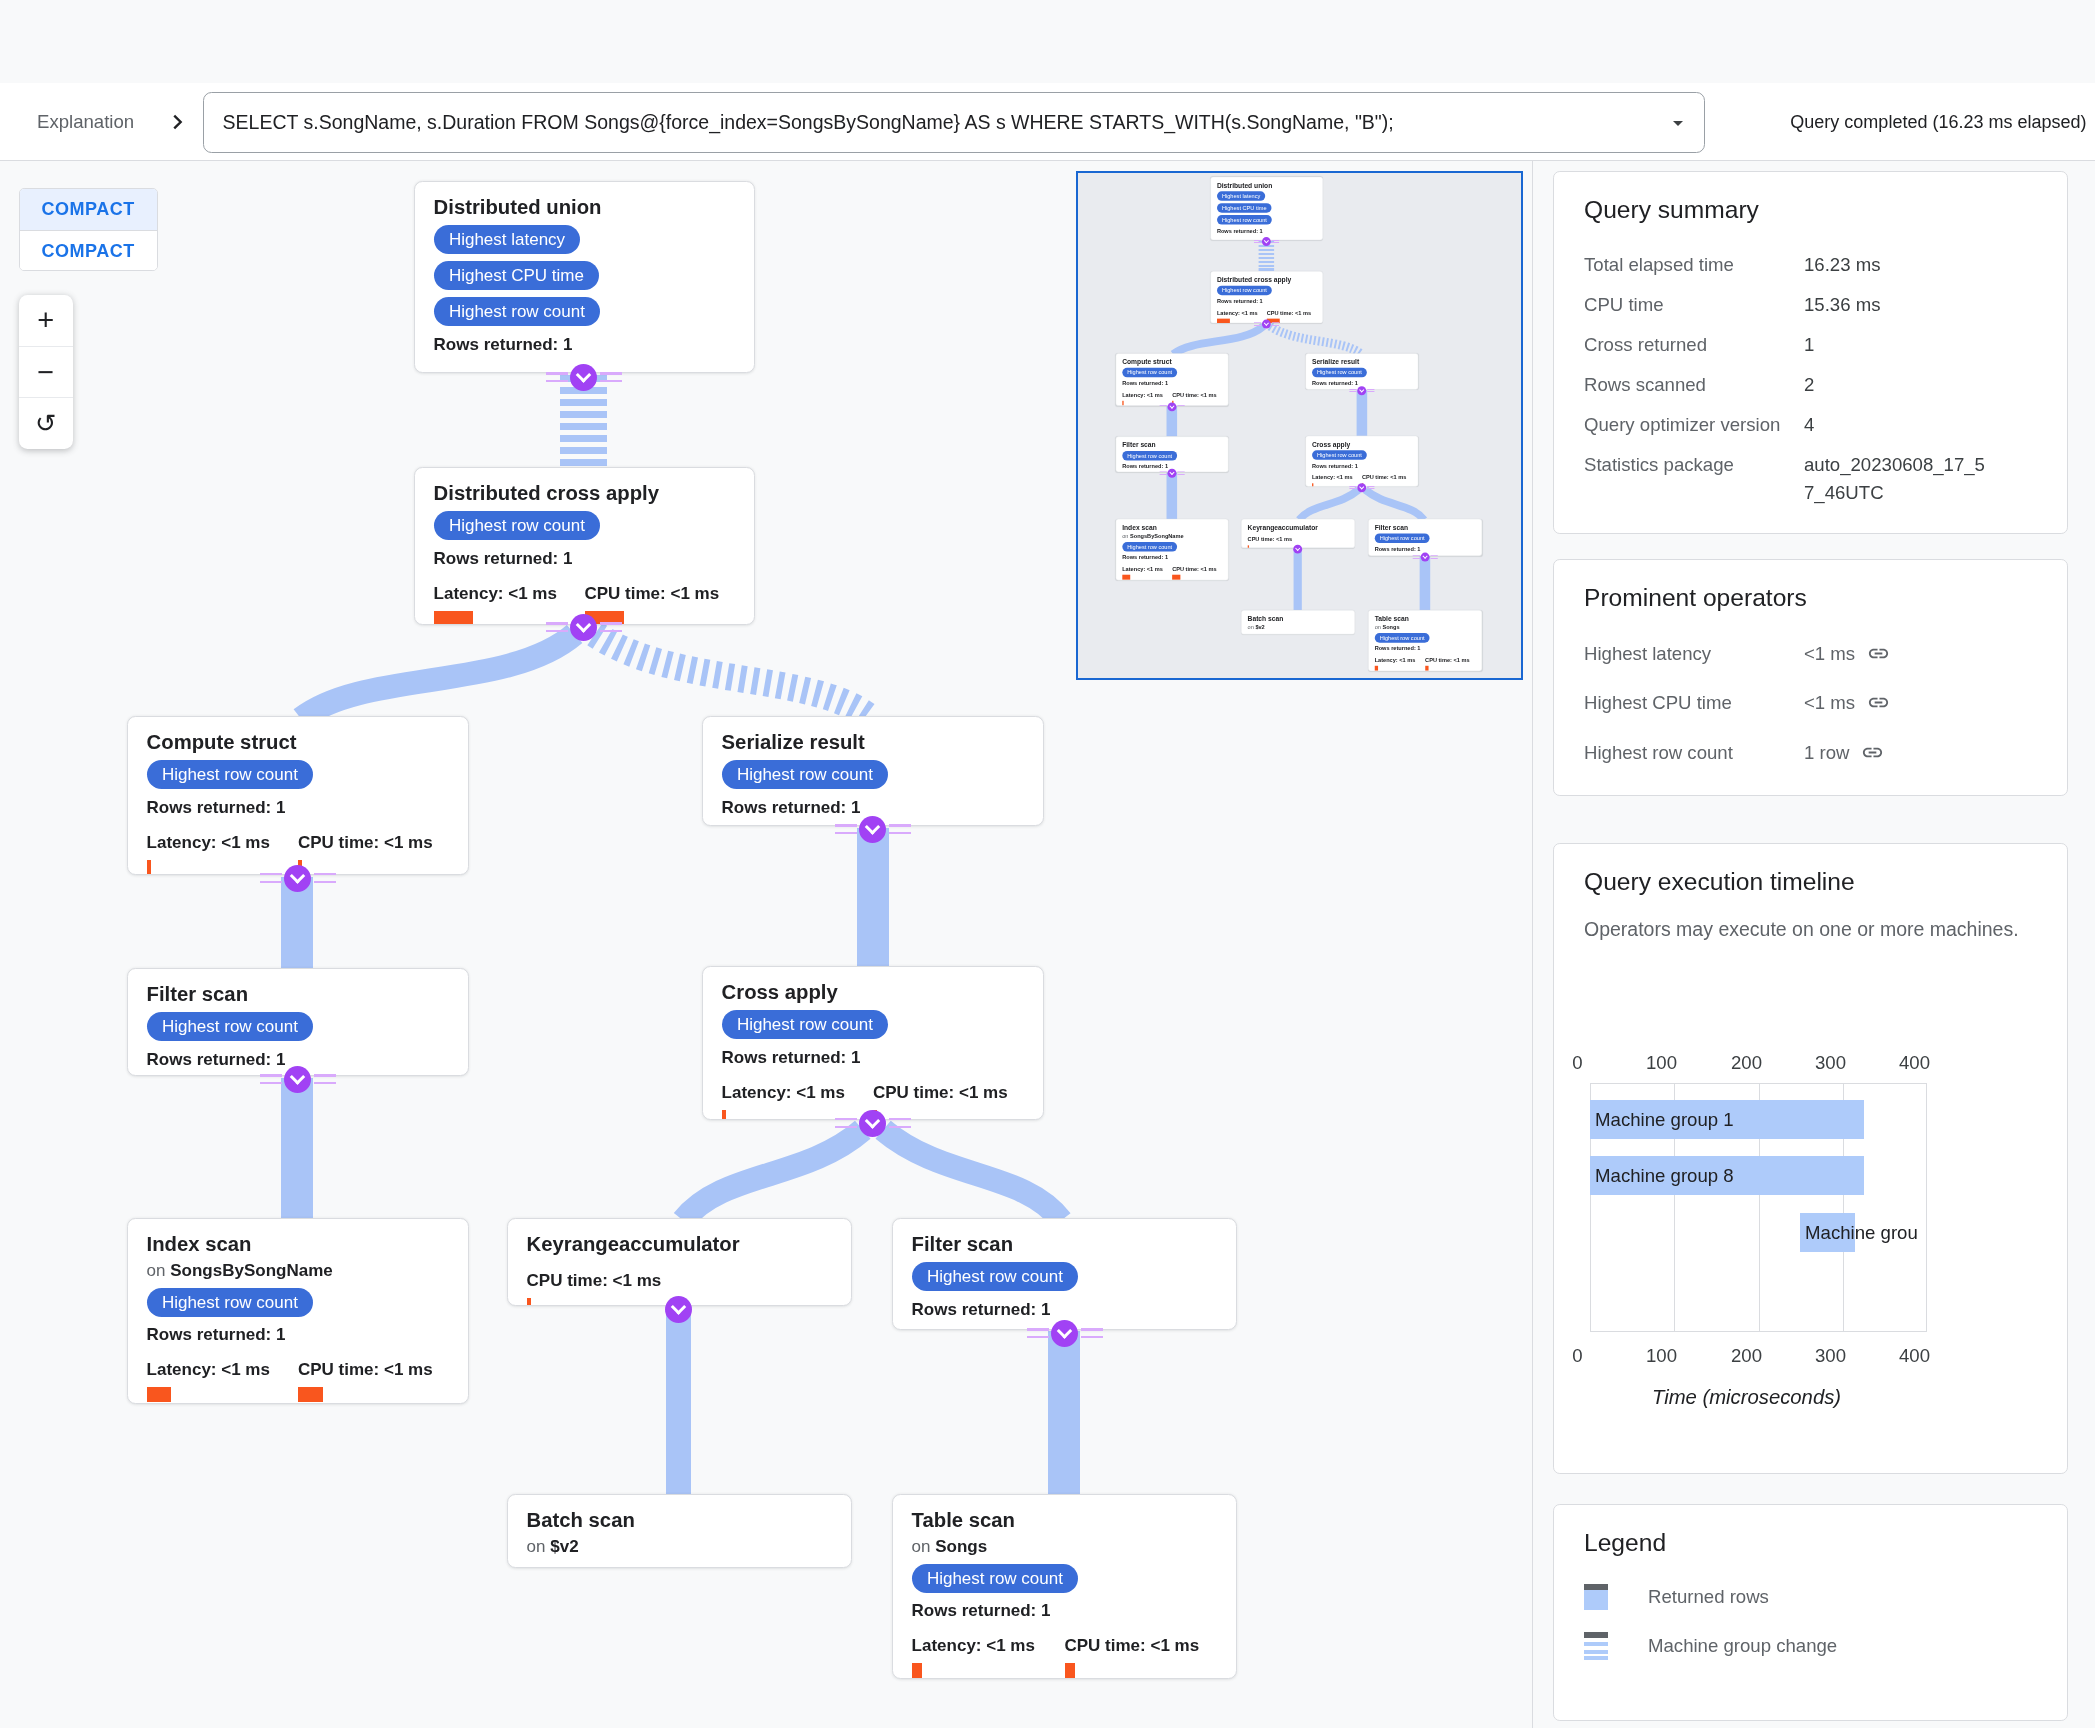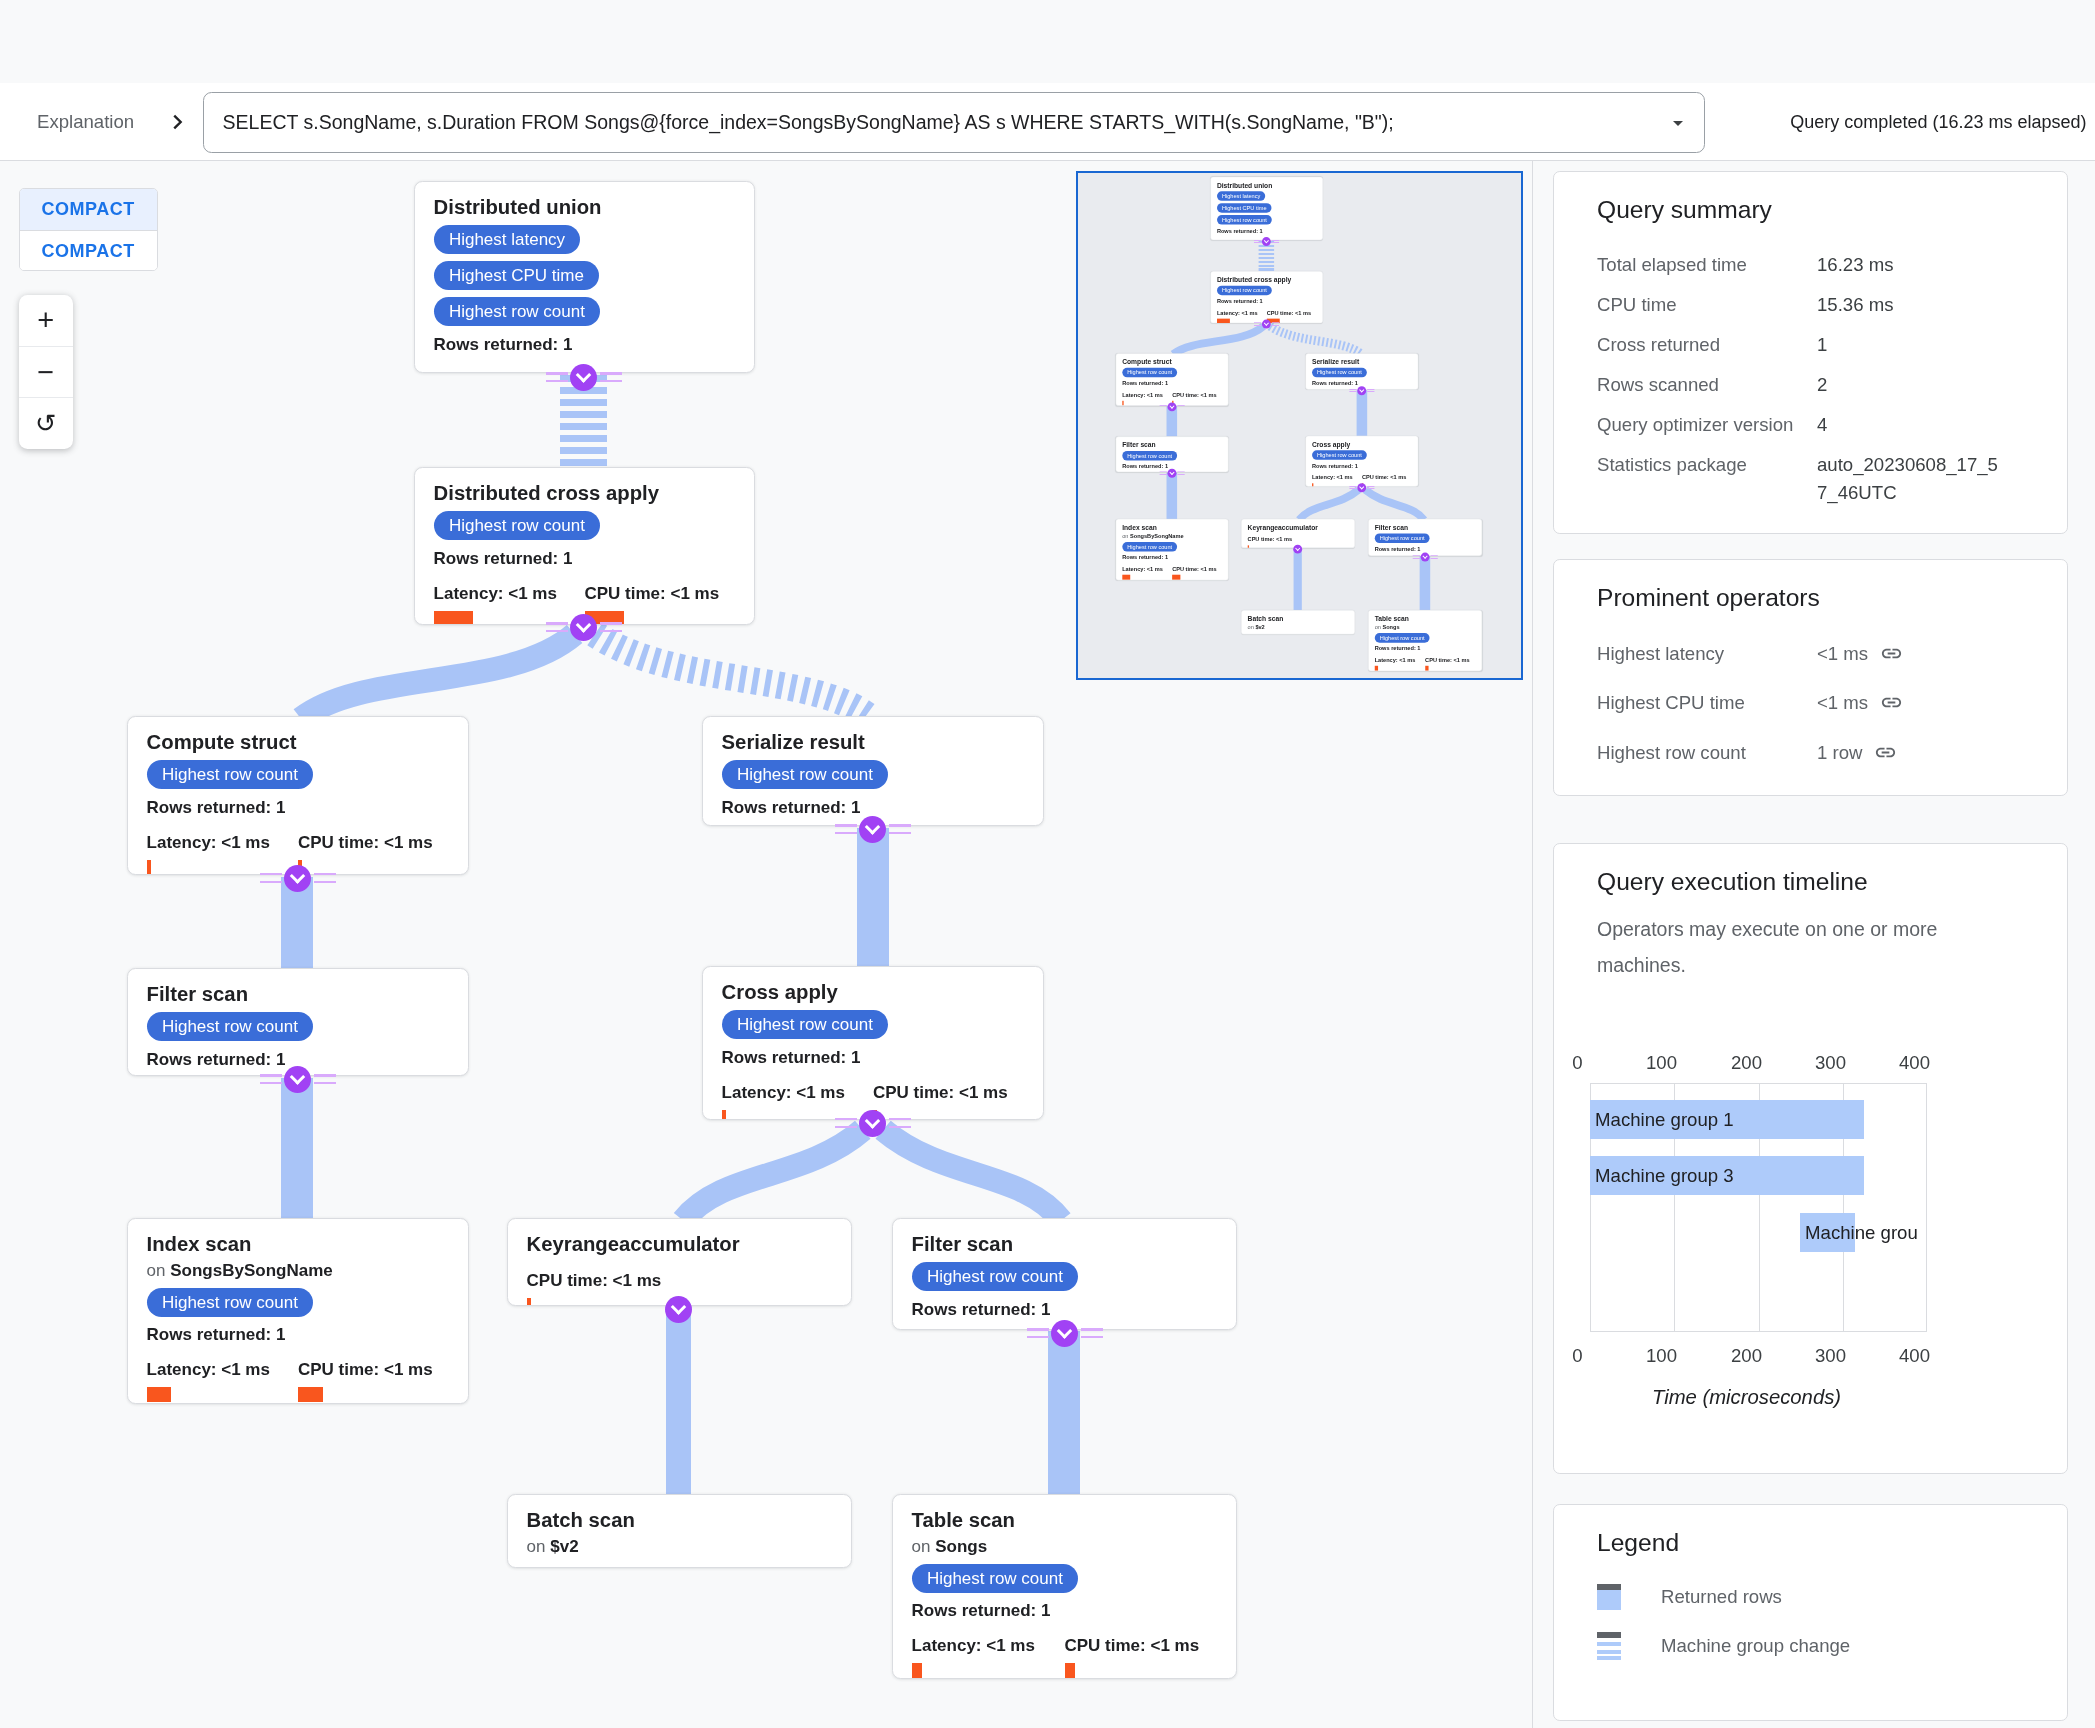--- a/index.html
+++ b/index.html
@@ -63,21 +63,21 @@
   .marker.mgc::before, .marker.mgc::after { content:""; position:absolute; top:7.6px; width:22px; height:12px;
      background:repeating-linear-gradient(180deg,#d9aafc 0 2.5px,rgba(0,0,0,0) 2.5px 7.6px); }
   .marker.mgc::before { right:100%; margin-right:2.5px; }
   .marker.mgc::after  { left:100%;  margin-left:2.5px; }
 
   
   .minimap { position:absolute; left:1076px; top:171px; width:447px; height:509px; background:#e9ebef; border:2.5px solid #1967d2; overflow:hidden; z-index:4; cursor:pointer; }
   #minimap-content { position:absolute; left:0; top:0; width:1534px; height:1729px; transform:translate(-4.2px,-56px) scale(0.33); transform-origin:0 0; pointer-events:none; }
 
   
-  .card { position:absolute; left:1553px; width:515px; background:#fff; border:0.8px solid #dadce0; border-radius:6.8px; padding:24px 43px; z-index:2; }
+  .card { position:absolute; left:1553px; width:515px; background:#fff; border:0.8px solid #dadce0; border-radius:6.8px; padding:24px 30px; z-index:2; }
   .card h2 { font-size:24.6px; font-weight:400; color:#202124; margin:0 0 27px; }
   .srow { display:flex; font-size:18.6px; line-height:28px; margin-bottom:12px; }
   .slabel { width:220px; flex:none; color:#5f6368; }
   .svalue { color:#3c4043; width:182px; word-break:break-all; }
   .orow { margin-bottom:20.3px; line-height:29px; }
   .oval { display:flex; align-items:center; gap:12px; color:#5f6368; word-break:normal; }
   .linkicon { flex:none; cursor:pointer; }
   .card-summary  { top:171px;  height:363px; }
   .card-ops      { top:559px;  height:237px; }
   .card-timeline { top:843px;  height:631px; }
@@ -549,21 +549,21 @@
       <div class="chart" id="chart">
           <div class="plot">
             <div class="gridline" style="left: 0px;"></div>
             <div class="gridline" style="left: 84px;"></div>
             <div class="gridline" style="left: 169px;"></div>
             <div class="gridline" style="left: 253px;"></div>
             <div class="gridline" style="left: 336px;"></div>
             <div class="tbar" style="left: 0px; top: 16px; width: 274px;"></div>
             <div class="tbar-label" style="left: 0px; top: 16px;">Machine group 1</div>
             <div class="tbar" style="left: 0px; top: 72px; width: 274px;"></div>
-            <div class="tbar-label" style="left: 0px; top: 72px;">Machine group 3</div>
+            <div class="tbar-label" style="left: 0px; top: 72px;">Machine group 8</div>
             <div class="tbar" style="left: 210px; top: 129px; width: 55px;"></div>
             <div class="tbar-label" style="left: 210px; top: 129px;">Machine grou</div>
           </div>
         <div class="xlabel">Time (microseconds)</div>
       <div class="xtick" style="left: -30px; top: 5.1px;">0</div>
           <div class="xtick" style="left: -30px; top: 298px;">0</div>
           <div class="xtick" style="left: 54px; top: 5.1px;">100</div>
           <div class="xtick" style="left: 54px; top: 298px;">100</div>
           <div class="xtick" style="left: 139px; top: 5.1px;">200</div>
           <div class="xtick" style="left: 139px; top: 298px;">200</div>

